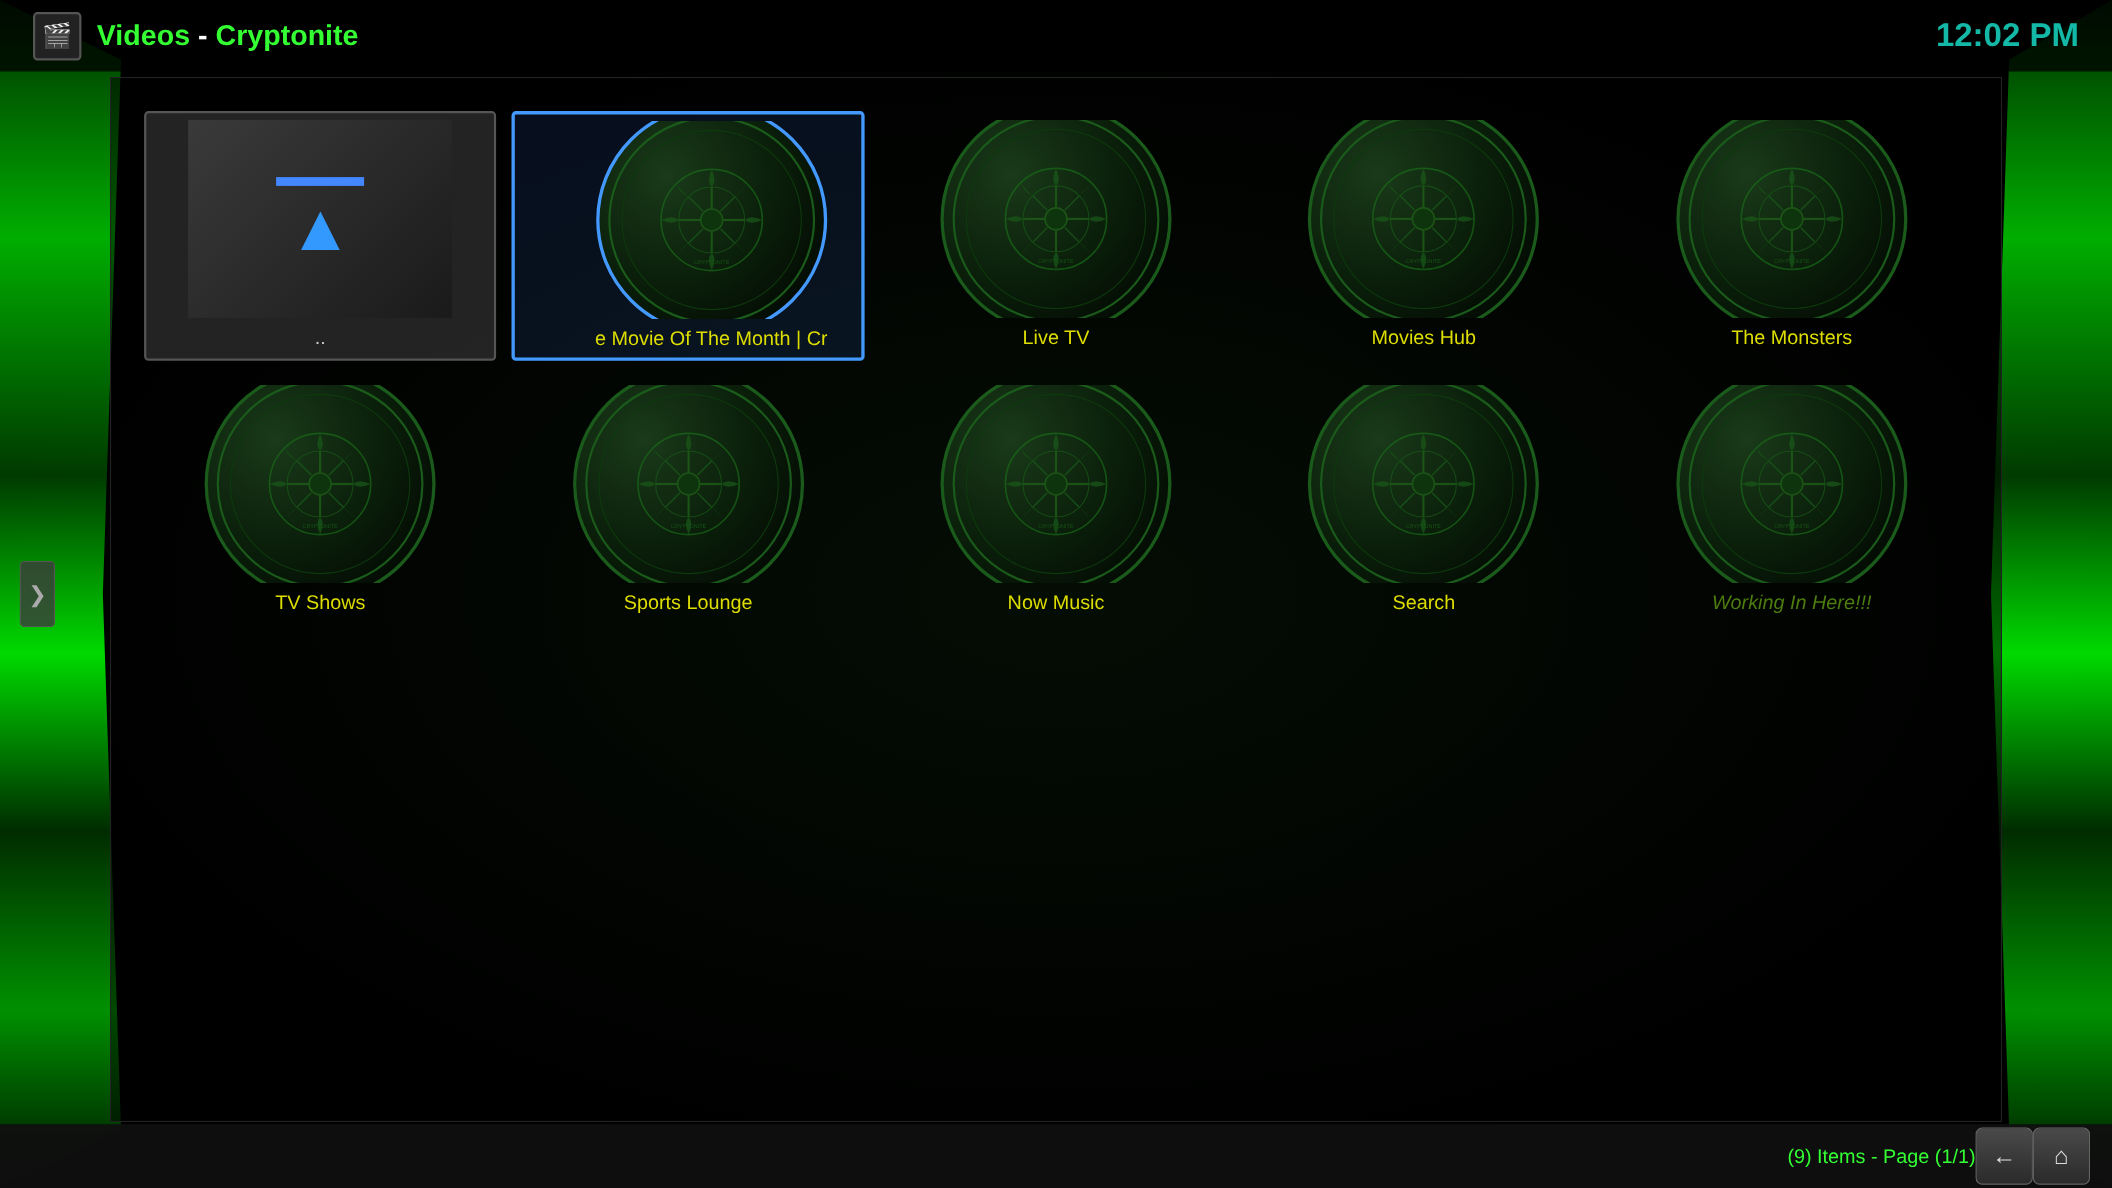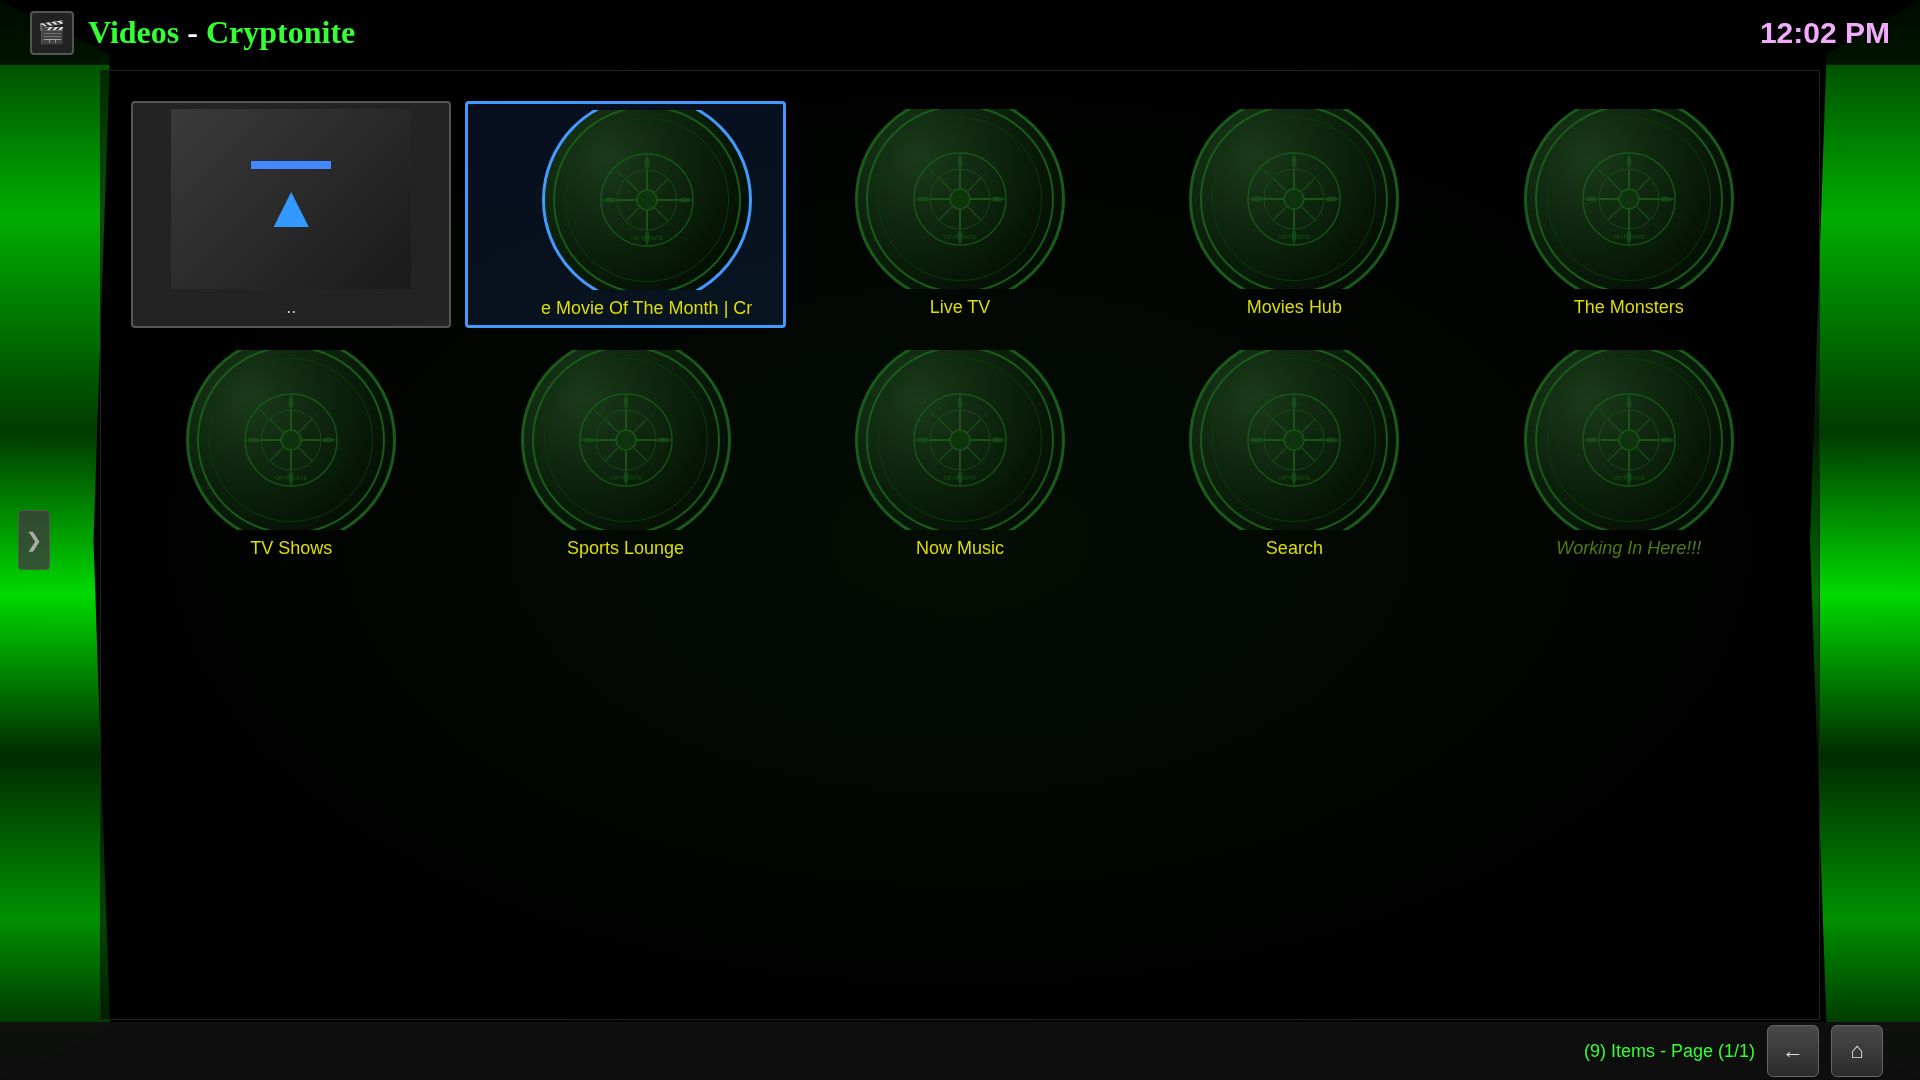--- a/index.html
+++ b/index.html
@@ -91,34 +91,33 @@
       border: 2px solid #555;
       border-radius: 4px;
       display: flex;
       align-items: center;
       justify-content: center;
       color: #aaa;
       font-size: 22px;
     }
 
     .header-title {
-      font-size: 32px;
+      font-size: 26px;
       font-weight: bold;
       color: #fff;
-      font-family: Liberation Serif, serif;
     }
 
     .header-title span {
       color: #33ff33;
     }
 
     .header-time {
       font-size: 30px;
       font-weight: bold;
-      color: #f0abfc;
+      color: #14b8a6;
     }
 
     
     .main-content {
       position: absolute;
       top: 70px;
       left: 100px;
       right: 100px;
       bottom: 60px;
       background: rgba(0,0,0,0.5);
@@ -251,22 +250,21 @@
     .footer {
       position: absolute;
       bottom: 0;
       left: 0;
       right: 0;
       height: 58px;
       background: rgba(15,15,15,0.95);
       display: flex;
       align-items: center;
       justify-content: flex-end;
-      padding: 0 37px;
-      gap: 12px;
+      padding: 0 20px;
       z-index: 20;
     }
 
     .footer-text {
       font-size: 18px;
       color: #aaa;
     }
 
     .footer-text span {
       color: #33ff33;

